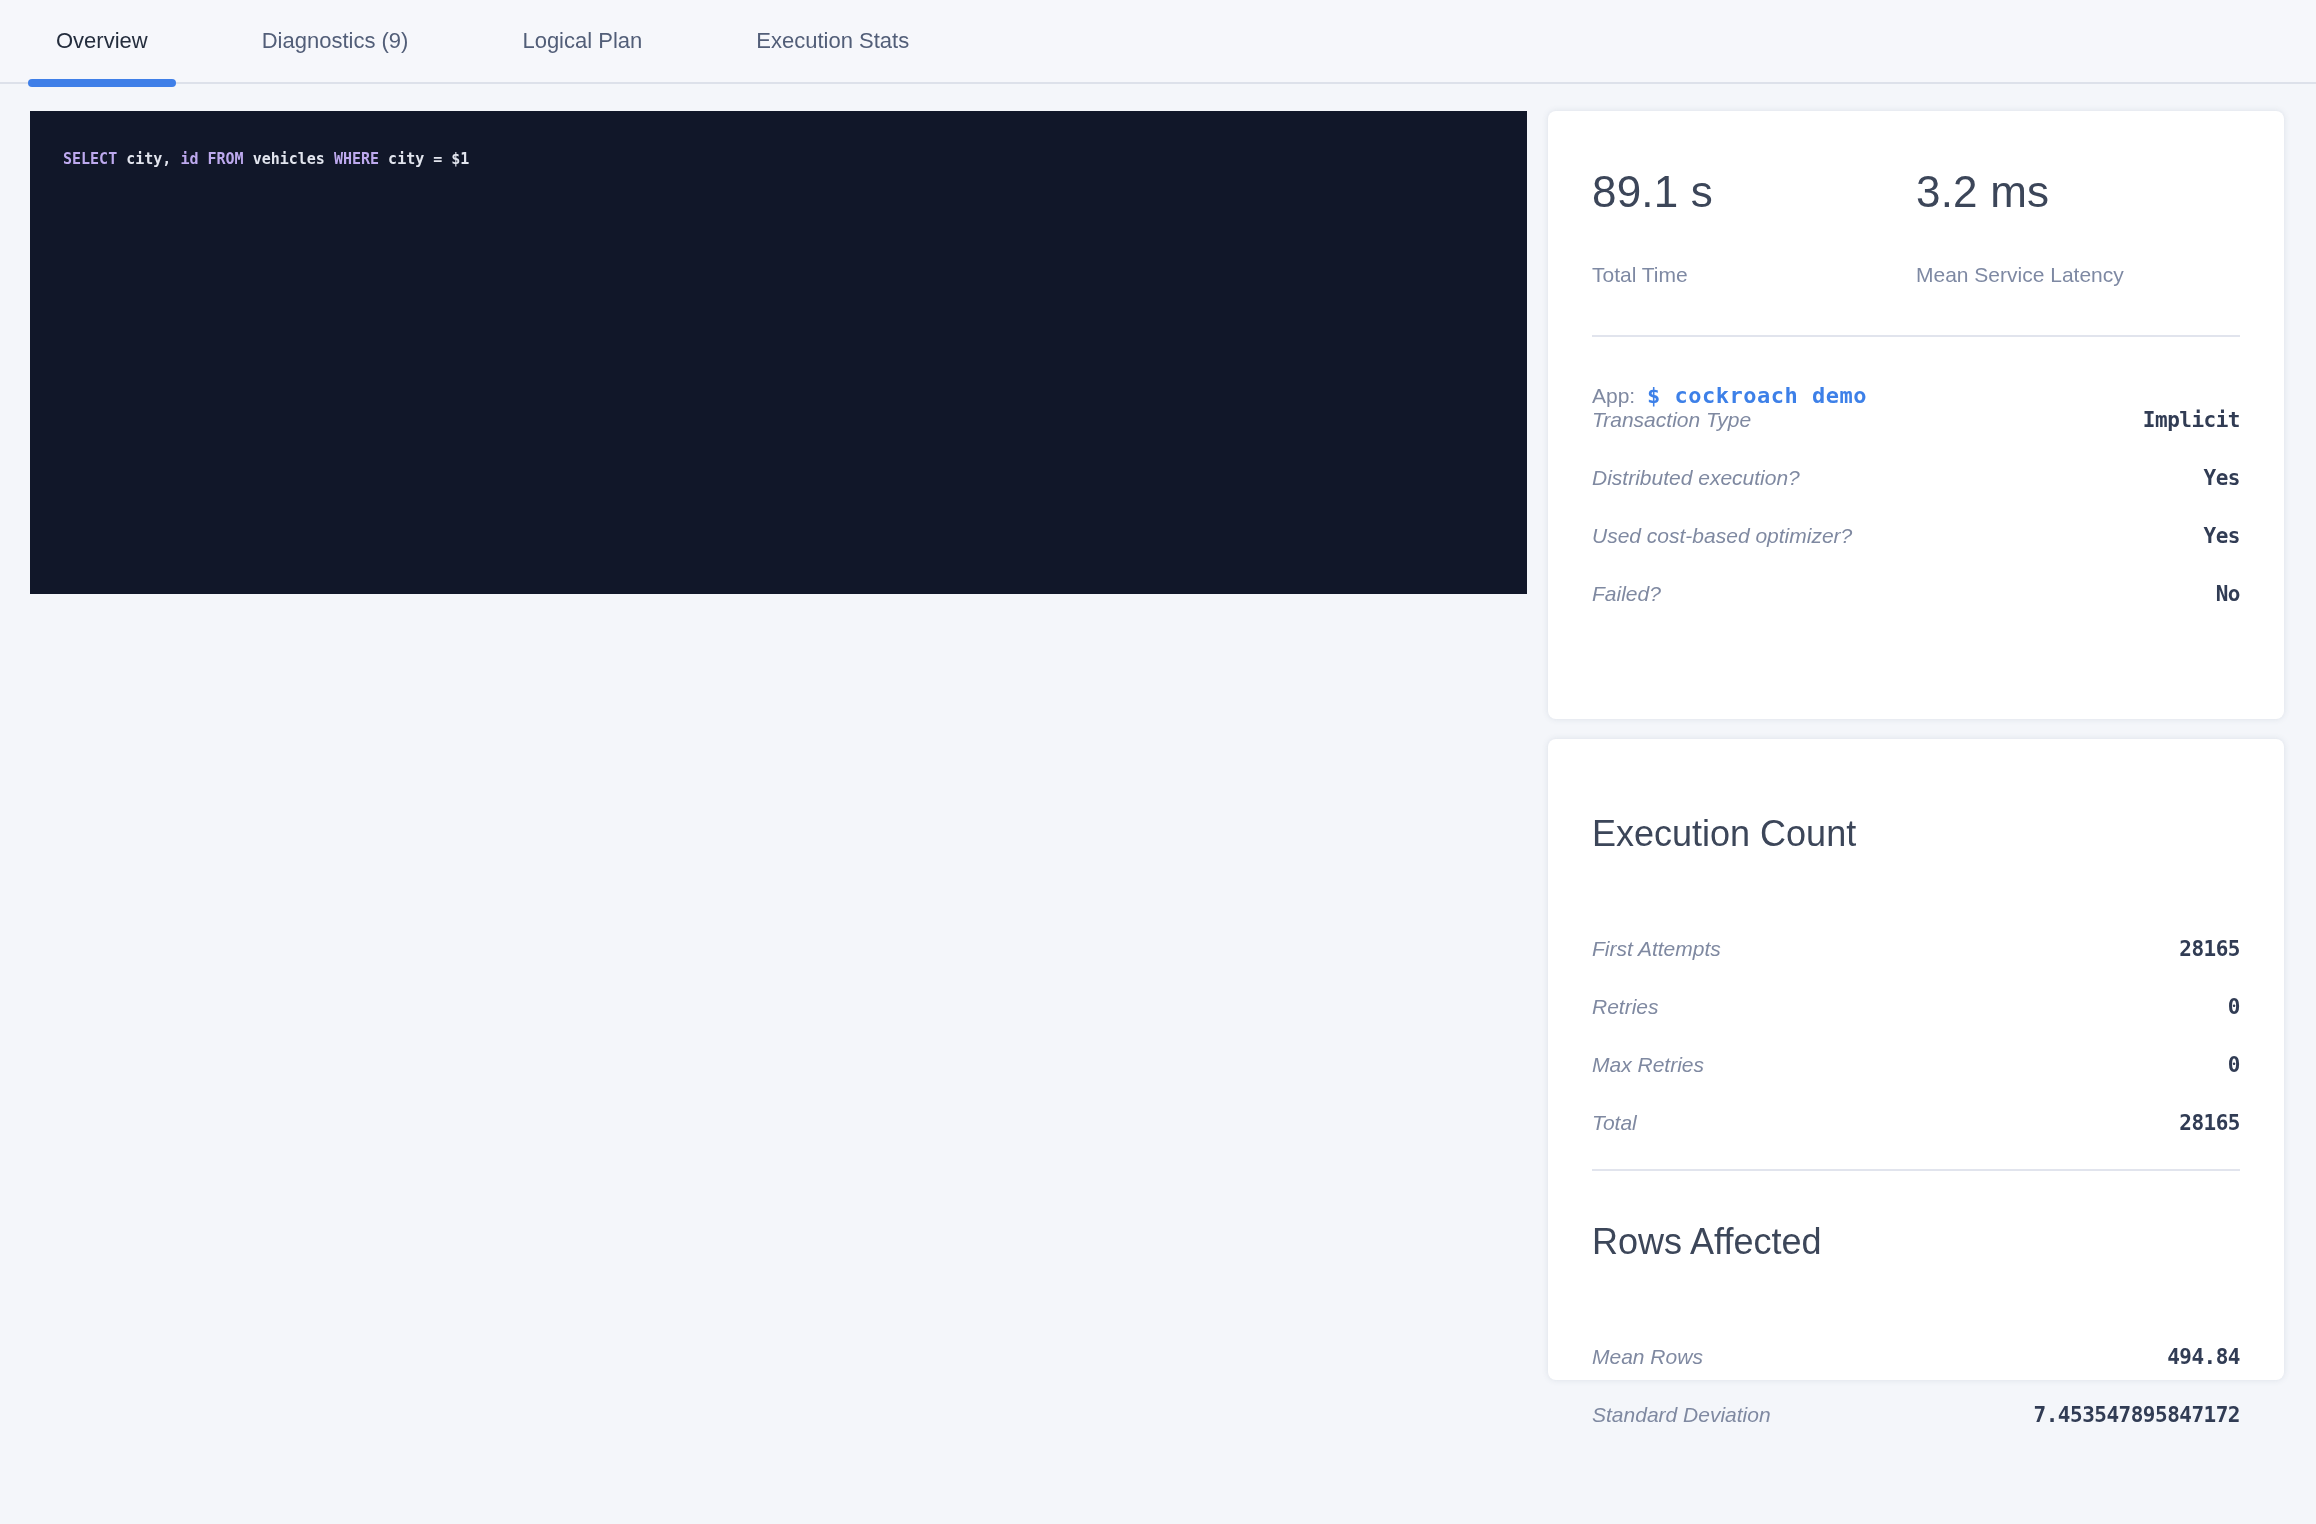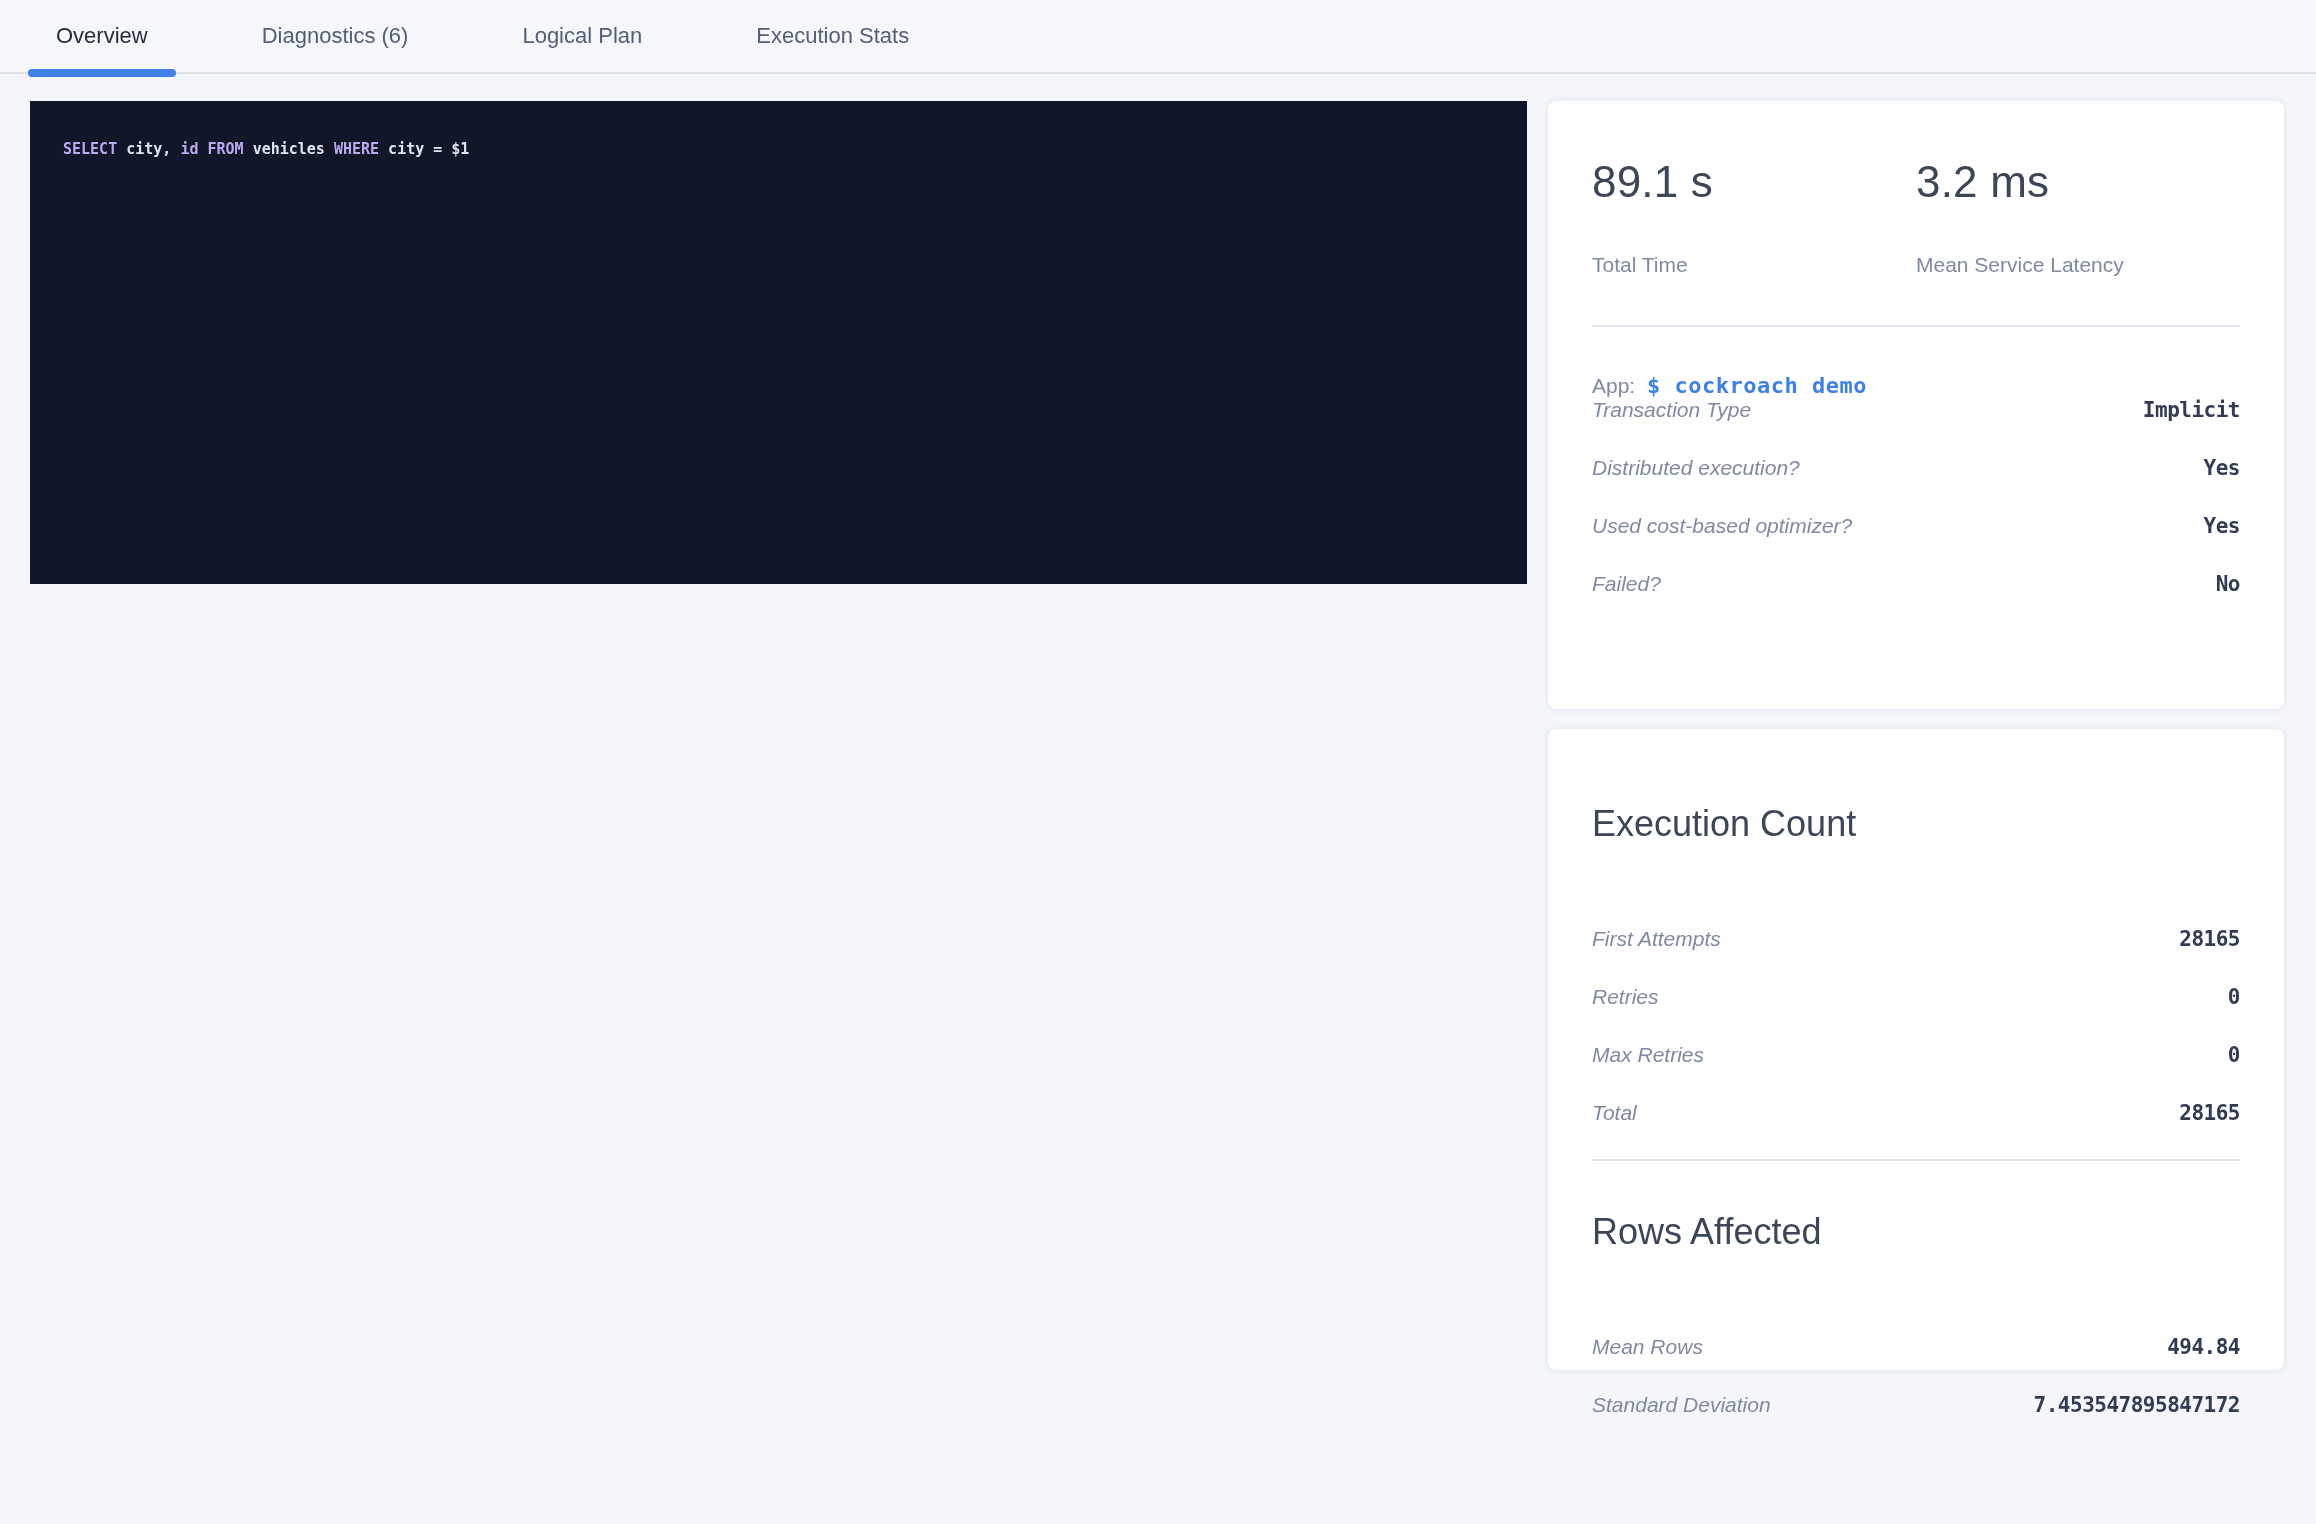--- a/index.html
+++ b/index.html
@@ -8,21 +8,21 @@
     width: 2316px; height: 1524px;
     background: #f4f6fa;
     font-family: "Liberation Sans", sans-serif;
     overflow: hidden;
     position: relative;
   }
 
   
   .tabbar {
     display: flex; align-items: stretch;
-    height: 74px;
+    height: 84px;
     padding-left: 28px;
     border-bottom: 2px solid #dde1ea;
     background: #f6f7fb;
   }
   .tab {
     position: relative;
     display: flex; align-items: center;
     padding: 0 28px;
     margin-right: 58px;
     font-size: 22px;
@@ -131,21 +131,21 @@
   }
   .section-rows { margin-top: 82px; }
   .stats .divider { margin-top: 28px; }
   .section-title.second { margin-top: 50px; }
 </style>
 </head>
 <body>
 
 <div class="tabbar">
   <div class="tab active">Overview</div>
-  <div class="tab">Diagnostics (6)</div>
+  <div class="tab">Diagnostics (9)</div>
   <div class="tab">Logical Plan</div>
   <div class="tab">Execution Stats</div>
 </div>
 
 <div class="content">
 
   <div class="code-block" id="sql-box"><span class="kw">SELECT</span><span class="pl"> city, </span><span class="kw">id</span><span class="pl"> </span><span class="kw">FROM</span><span class="pl"> vehicles </span><span class="kw">WHERE</span><span class="pl"> city = $1</span></div>
 
   <div class="right-col">
 

